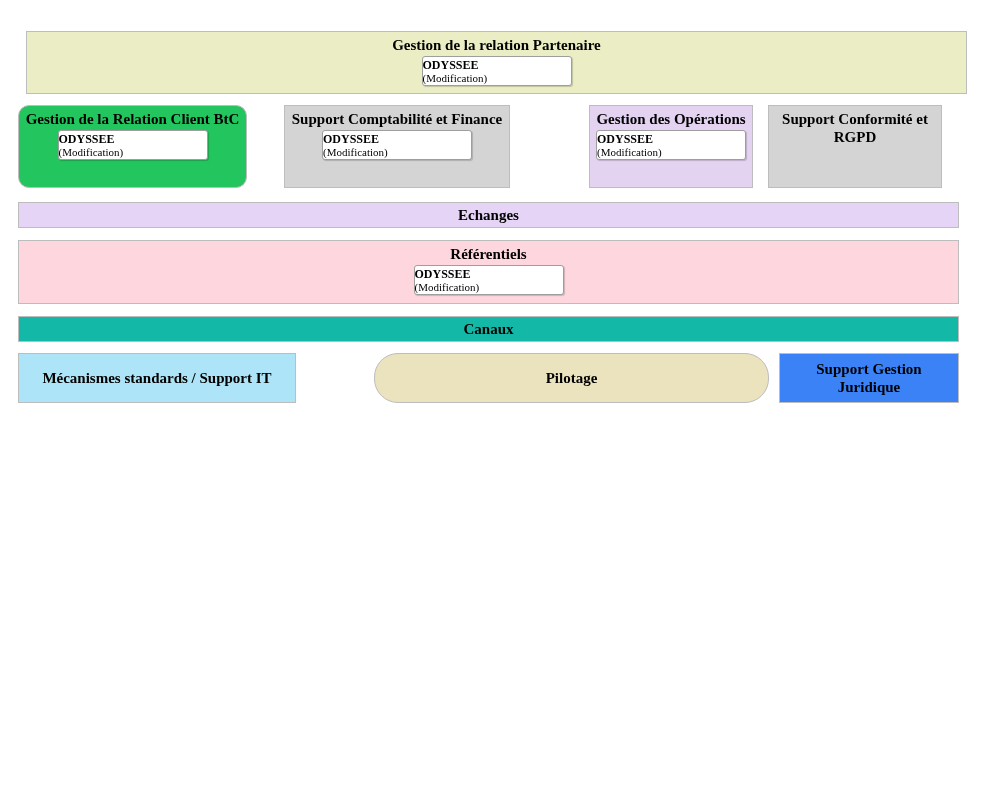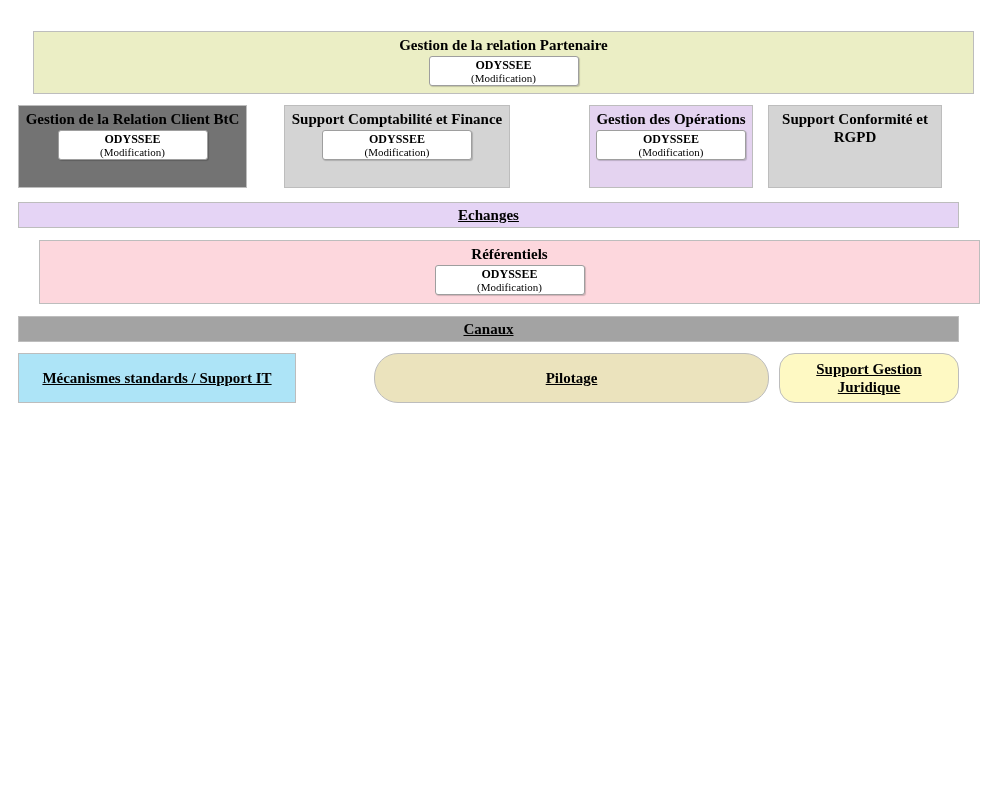--- a/index.html
+++ b/index.html
@@ -24,64 +24,64 @@
     font-weight: bold;
     font-size: 15px;
     line-height: 18px;
     padding: 4px 6px 0 6px;
   }
   .centered {
     display: flex;
     align-items: center;
     justify-content: center;
   }
-  .centered .title { padding: 0 6px; text-decoration: underline; }
+  .centered .title { padding: 0 6px; }
   .app-box {
     width: 150px; height: 30px;
     margin: 2px auto 0 auto;
     background: #ffffff;
     border: 1px solid #9e9e9e;
     border-radius: 3px;
     box-shadow: 1px 1px 1px rgba(0,0,0,0.18);
     display: flex;
     flex-direction: column;
-    align-items: center;
+    align-items: flex-start;
     justify-content: center;
   }
   .app-name  { font-weight: bold; font-size: 12px; line-height: 13px; }
   .app-note  { font-size: 11px; line-height: 12px; }
 
   
-  #b-partenaire   { left: 15px;   top: 31;  width: 941px; height: 63px;  top: 31px; }
+  #b-partenaire   { left: 8px;   top: 31;  width: 941px; height: 63px;  top: 31px; }
   #b-client-btc   { left: 0;   top: 105px; width: 229px; height: 83px; }
   #b-compta       { left: 234px; top: 105px; width: 226px; height: 83px; margin-left: 32px; }
   #b-rh           { left: 470px; top: 105px; width: 89px;  height: 83px; }
   #b-operations   { left: 571px; top: 105px; width: 164px; height: 83px; }
   #b-conformite   { left: 750px; top: 105px; width: 174px; height: 83px; }
   #b-echanges     { left: 0;   top: 202px; width: 941px; height: 26px; }
-  #b-referentiels { left: 0;   top: 240px; width: 941px; height: 64px; margin-left: 21px; }
+  #b-referentiels { left: 0;   top: 240px; width: 941px; height: 64px; }
   #b-canaux       { left: 0;   top: 316px; width: 941px; height: 26px; }
   #b-mecanismes   { left: 0;   top: 353px; width: 278px; height: 50px; }
   #b-pilotage     { left: 356px; top: 353px; width: 395px; height: 50px; border-radius: 24px; }
   #b-juridique    { left: 761px; top: 353px; width: 180px; height: 50px; }
 </style>
 </head>
 <body>
 
 <div class="map-wrapper">
 
   <section class="block" id="b-partenaire" style="background-color: rgb(235, 238, 197);">
     <div class="title">Gestion de la relation Partenaire</div>
     <div class="app-box">
       <div class="app-name">ODYSSEE</div>
       <div class="app-note">(Modification)</div>
     </div>
   </section>
 
-  <section class="block" id="b-client-btc" style="background-color: #737373;">
+  <section class="block" id="b-client-btc" style="background-color: #22c55e; border-radius: 11px;">
     <div class="title">Gestion de la Relation Client BtC</div>
     <div class="app-box">
       <div class="app-name">ODYSSEE</div>
       <div class="app-note">(Modification)</div>
     </div>
   </section>
 
   <section class="block" id="b-compta" style="background-color: rgb(212, 212, 212);">
     <div class="title">Support Comptabilité et Finance</div>
     <div class="app-box">
@@ -108,29 +108,29 @@
   </section>
 
   <section class="block" id="b-referentiels" style="background-color: rgb(253, 215, 221);">
     <div class="title">Référentiels</div>
     <div class="app-box">
       <div class="app-name">ODYSSEE</div>
       <div class="app-note">(Modification)</div>
     </div>
   </section>
 
-  <section class="block centered" id="b-canaux" style="background-color: #a3a3a3;">
+  <section class="block centered" id="b-canaux" style="background-color: #14b8a6;">
     <div class="title">Canaux</div>
   </section>
 
   <section class="block centered" id="b-mecanismes" style="background-color: rgb(173, 228, 247);">
     <div class="title">Mécanismes standards / Support IT</div>
   </section>
 
   <section class="block centered" id="b-pilotage" style="background-color: rgb(235, 227, 189);">
     <div class="title">Pilotage</div>
   </section>
 
-  <section class="block centered" id="b-juridique" style="background-color: #fef9c3; border-radius: 16px;">
+  <section class="block centered" id="b-juridique" style="background-color: #3b82f6;">
     <div class="title">Support Gestion Juridique</div>
   </section>
 
 </div>
 
 </body></html>

